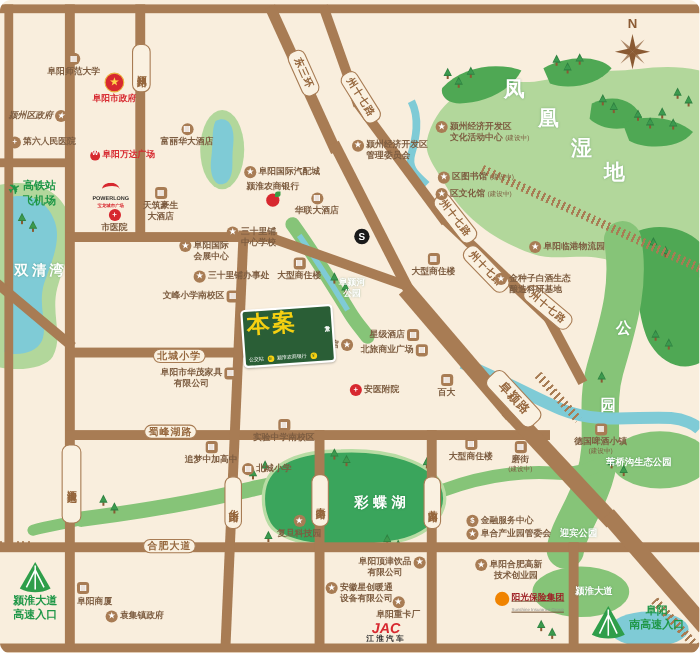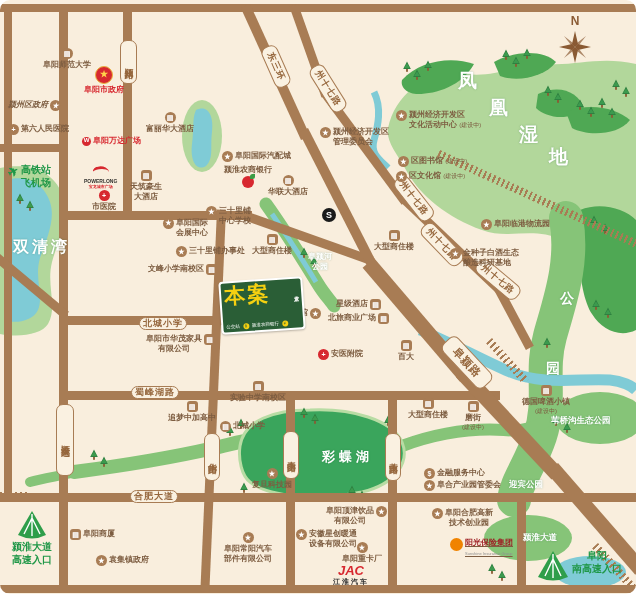--- a/index.html
+++ b/index.html
@@ -203,21 +203,21 @@
       <span>泰山路</span>
     </div>
   <div class="cap v" style="left:385px;top:433px;width:14px;height:40px;">
       <span>黄山路</span>
     </div>
 
   <span class="wlab" style="left:458px;top:68px;font-size:19px;">凤</span>
   <span class="wlab" style="left:489px;top:95px;font-size:19px;">凰</span>
   <span class="wlab" style="left:519px;top:122px;font-size:19px;">湿</span>
   <span class="wlab" style="left:549px;top:144px;font-size:19px;">地</span>
-  <span class="wlab" style="left:13px;top:237px;font-size:16px;letter-spacing:3px;">双清湾</span>
+  <span class="wlab" style="left:13px;top:237px;font-size:13px;letter-spacing:3px;">双清湾</span>
   <span class="wlab" style="left:322px;top:448px;font-size:13px;letter-spacing:4px;">彩蝶湖</span>
   <span class="wlab" style="left:560px;top:290px;font-size:14px;">公</span>
   <span class="wlab" style="left:546px;top:360px;font-size:14px;">园</span>
   <div class="wlab txtc" style="left:308px;top:252px;font-size:8px;line-height:1.2;">
     <div>阜颍河</div>
       <div>公园</div>
   </div>
   <span class="wlab" style="left:551px;top:415px;font-size:8.5px;">苇桥沟生态公园</span>
   <span class="wlab" style="left:509px;top:479px;font-size:8.5px;">迎宾公园</span>
   <span class="wlab" style="left:523px;top:532px;font-size:8.5px;">颍淮大道</span>
@@ -398,40 +398,36 @@
     <span class="ico rd">★</span>
     <span>复旦科技园</span>
   </div>
   <div class="poi col" style="left:12px;top:510px;color:#1f9747;">
     <svg width="32" height="30">
       <path d="M16 1 L30 25 Q16 32 2 25 Z" fill="#2f9e4a"></path>
       <path d="M16 4 L16 26 M16 8 L8 24 M16 8 L24 24" stroke="#fff" stroke-width="1.4" fill="none"></path>
     </svg>
     <span class="txtc" style="font-size:10px;"><span>颍淮大道</span><br><span>高速入口</span></span>
   </div>
-  <div class="poi" style="left:70px;top:529px;">
+  <div class="poi" style="left:70px;top:529px;flex-direction:column;">
     <span class="ico">▤</span>
     <span>阜阳商厦</span>
   </div>
   <div class="poi" style="left:96px;top:555px;">
     <span class="ico rd">★</span>
     <span>袁集镇政府</span>
   </div>
 
   <div class="poi" style="left:326px;top:506px;">
     <span class="txtc"><span>阜阳顶津饮品</span><br><span>有限公司</span></span>
     <span class="ico rd">★</span>
   </div>
   <div class="poi" style="left:296px;top:529px;">
     <span class="ico rd">★</span>
     <span class="txtc"><span>安徽星创暖通</span><br><span>设备有限公司</span></span>
-  </div>
-  <div class="poi col" style="left:224px;top:532px;">
-    <span class="ico rd">★</span>
-    <span class="txtc"><span>阜阳常阳汽车</span><br><span>部件有限公司</span></span>
   </div>
   <div class="poi col" style="left:342px;top:542px;">
     <span class="ico rd">★</span>
     <span>阜阳重卡厂</span>
   </div>
   <div class="poi col" style="left:333px;top:564px;">
     <span class="jac">JAC</span>
     <span class="jac-cn">江淮汽车</span>
   </div>
 

